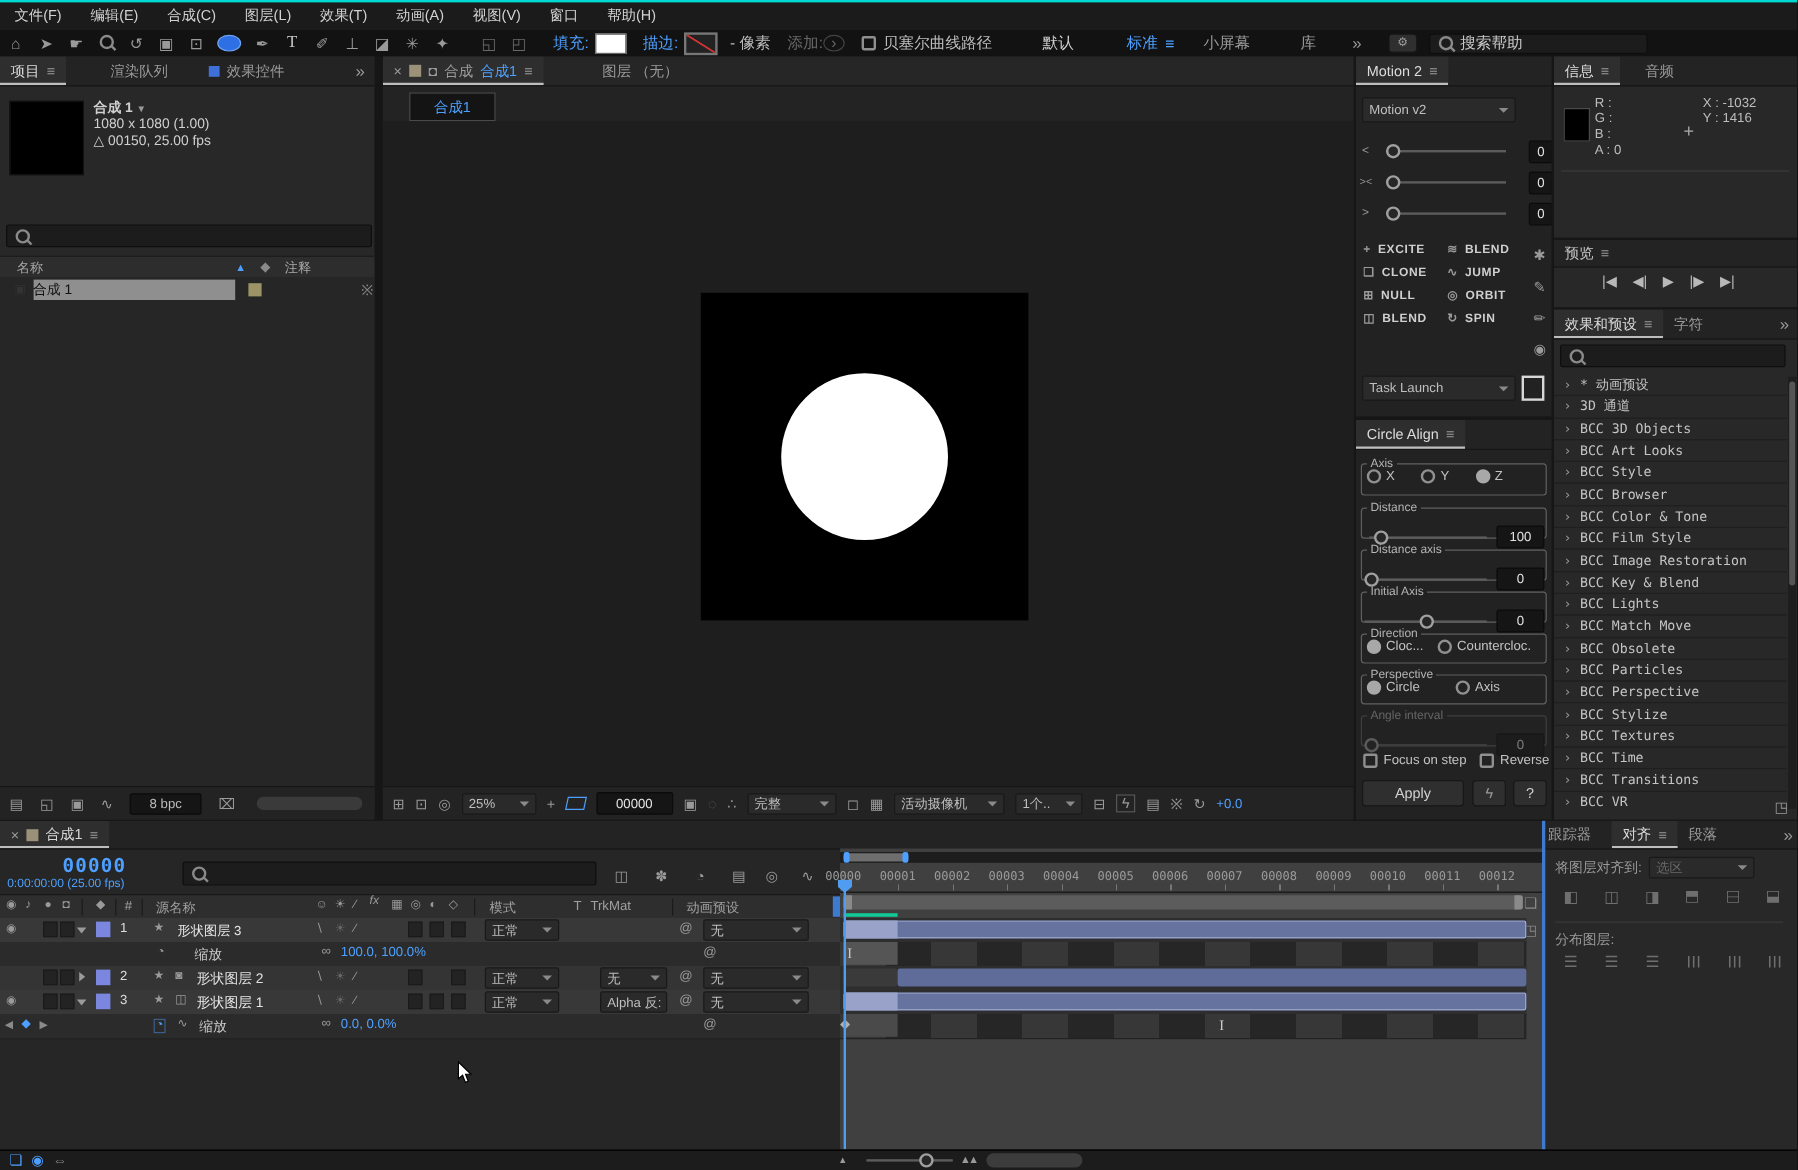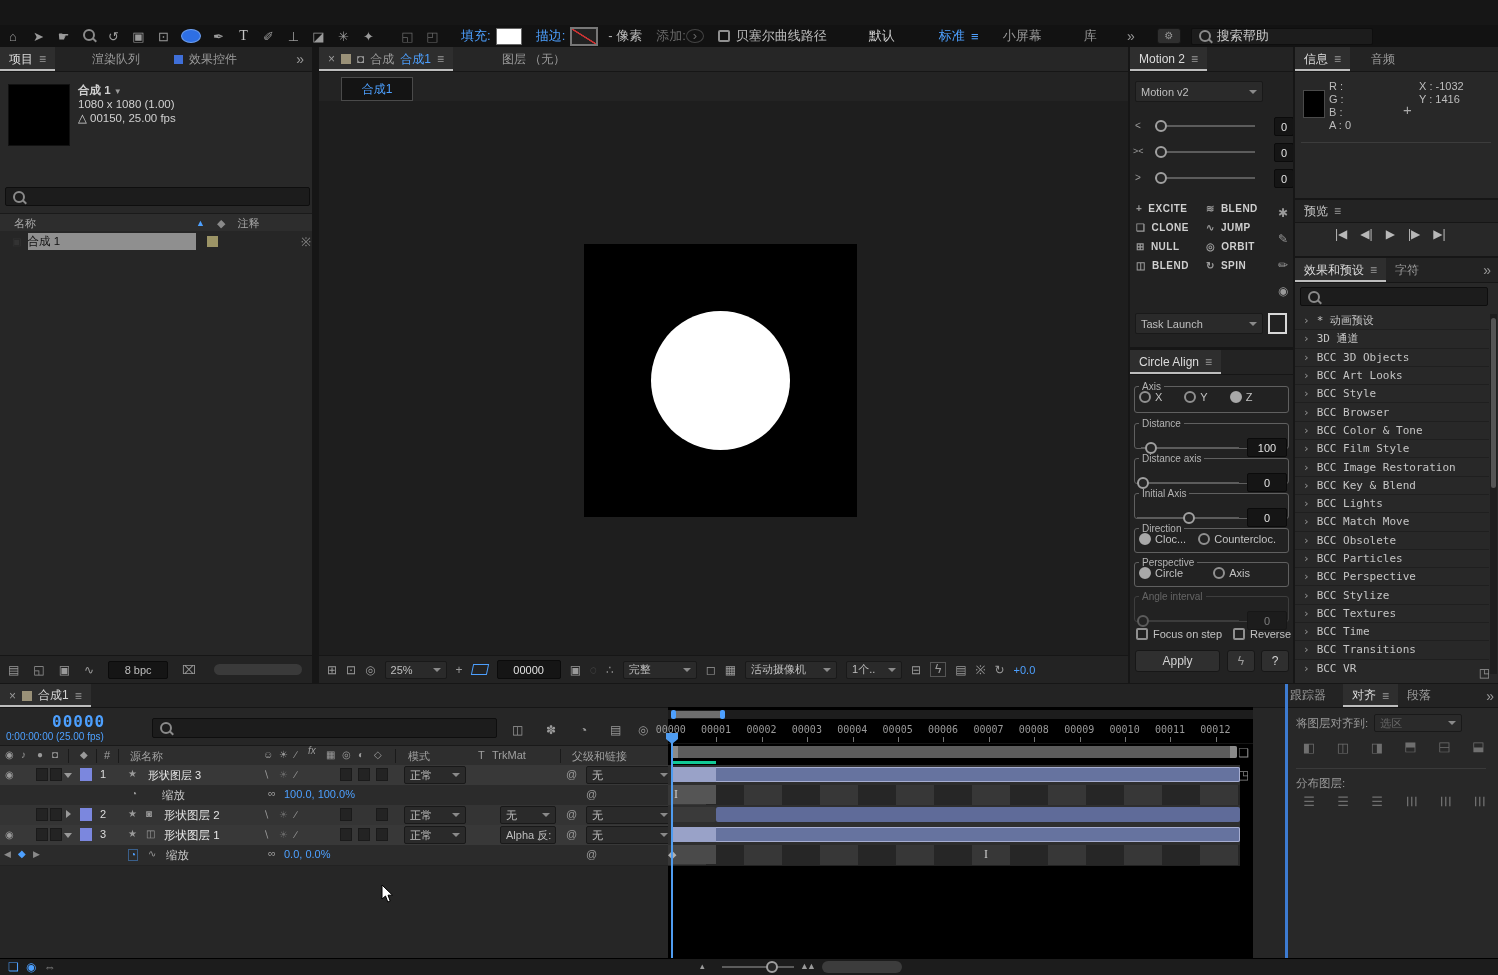--- a/index.html
+++ b/index.html
@@ -41,20 +41,32 @@
   .menu-item{padding:0 12px;color:#d2d2d2}
   .align-ic{width:26px;text-align:center;font-size:13px;color:#6f6f6f;display:inline-block}
   .rot90{transform:rotate(90deg)}
   .mbtn{display:flex;align-items:center;gap:6px;font-size:10px;font-weight:bold;letter-spacing:.5px;color:#cfcfcf}
 </style>
 </head>
 <body>
 
 <div id="app">
 
+  <div class="abs" style="left:0;top:0;width:1498px;height:23px;background:#1b1b1b;border-top:2px solid #00d8d2;display:flex;align-items:center">
+
+  <span class="menu-item">文件(F)</span>
+      <span class="menu-item">编辑(E)</span>
+      <span class="menu-item">合成(C)</span>
+      <span class="menu-item">图层(L)</span>
+      <span class="menu-item">效果(T)</span>
+      <span class="menu-item">动画(A)</span>
+      <span class="menu-item">视图(V)</span>
+      <span class="menu-item">窗口</span>
+      <span class="menu-item">帮助(H)</span>
+    </div>
 
   <div class="abs" style="left:0;top:25px;width:1498px;height:22px;background:#121212;display:flex;align-items:center;font-size:13px">
     <span class="ic" style="width:26px">⌂</span>
     <span class="vline" style="left:30px;top:27px;height:18px"></span>
     <span class="ic" style="width:25px">➤</span>
     <span class="ic" style="width:25px">☛</span>
     <span class="ic" style="width:25px"><span class="mag"></span></span>
     <span class="ic" style="width:25px">↺</span>
     <span class="ic" style="width:25px">▣</span>
     <span class="ic" style="width:25px">⊡</span>
@@ -584,21 +596,21 @@
       <span class="ic" style="position:absolute;left:308px;top:0;font-size:10px;font-style:italic">fx</span>
       <span class="ic" style="position:absolute;left:326px;top:4px;font-size:10px">▦</span>
       <span class="ic" style="position:absolute;left:342px;top:4px;font-size:10px">◎</span>
       <span class="ic" style="position:absolute;left:358px;top:4px;font-size:10px">◐</span>
       <span class="ic" style="position:absolute;left:374px;top:4px;font-size:10px">◇</span>
       <span class="vline" style="left:395px;top:3px;height:14px"></span>
       <span style="position:absolute;left:408px;top:3px">模式</span>
       <span style="position:absolute;left:478px;top:3px">T</span>
       <span style="position:absolute;left:492px;top:3px">TrkMat</span>
       <span class="vline" style="left:560px;top:3px;height:14px"></span>
-      <span style="position:absolute;left:572px;top:3px">父级和链接</span>
+      <span style="position:absolute;left:572px;top:3px">动画预设</span>
       <span style="position:absolute;left:694px;top:1px;width:6px;height:17px;background:#3d7bd1"></span>
     </div>
 
     <div class="abs" style="left:0;top:81px;width:700px;height:20px;background:#383838;border-bottom:1px solid #222">
       <span class="ic" style="position:absolute;left:5px;top:5px;font-size:10px">◉</span>
       <span class="swbox" style="left:36px;top:3px"></span>
         <span class="swbox" style="left:50px;top:3px"></span>
       <span style="position:absolute;left:64px;top:8px;width:0;height:0;border-left:4px solid transparent;border-right:4px solid transparent;border-top:5px solid #9a9a9a"></span>
       <span style="position:absolute;left:80px;top:3px;width:12px;height:13px;background:#7b87de"></span>
       <span style="position:absolute;left:100px;top:3px;color:#ddd;font-size:11px">1</span>
@@ -693,21 +705,21 @@
       <span class="ic" style="position:absolute;left:18px;top:4px;font-size:10px;color:#4da0ff">◆</span>
       <span class="ic" style="position:absolute;left:33px;top:5px;font-size:9px;color:#8a8a8a">▶</span>
       <span class="ic" style="position:absolute;left:128px;top:4px;font-size:10px;color:#4da0ff;border:1px solid #3a5f8a;padding:0 1px">◔</span>
       <span class="ic" style="position:absolute;left:148px;top:4px;font-size:10px">∿</span>
       <span style="position:absolute;left:166px;top:3px;color:#c9c9c9;font-size:11.5px">缩放</span>
       <span class="ic" style="position:absolute;left:268px;top:3px;font-size:11px">∞</span>
       <span class="blue" style="position:absolute;left:284px;top:3px;font-size:11px">0.0, 0.0%</span>
       <span class="ic" style="position:absolute;left:586px;top:4px;font-size:11px">@</span>
     </div>
 
-    <div class="abs" style="left:668px;top:23px;width:585px;height:251px;background:#000000">
+    <div class="abs" style="left:700px;top:23px;width:585px;height:251px;background:#404040">
 
       <div style="position:absolute;left:0;top:3px;width:585px;height:9px;background:#1d1d1d">
         <div style="position:absolute;left:3px;top:1px;width:54px;height:7px;background:#6e6e6e;border-radius:3px"></div>
         <div style="position:absolute;left:3px;top:0;width:5px;height:9px;background:#4da0ff;border-radius:2px"></div>
         <div style="position:absolute;left:52px;top:0;width:5px;height:9px;background:#4da0ff;border-radius:2px"></div>
       </div>
 
       <div class="abs" style="left:0;top:12px;width:585px;height:24px;border-bottom:1px solid #151515">
         <div style="position:absolute;left:-20px;top:3px;white-space:nowrap">
           

